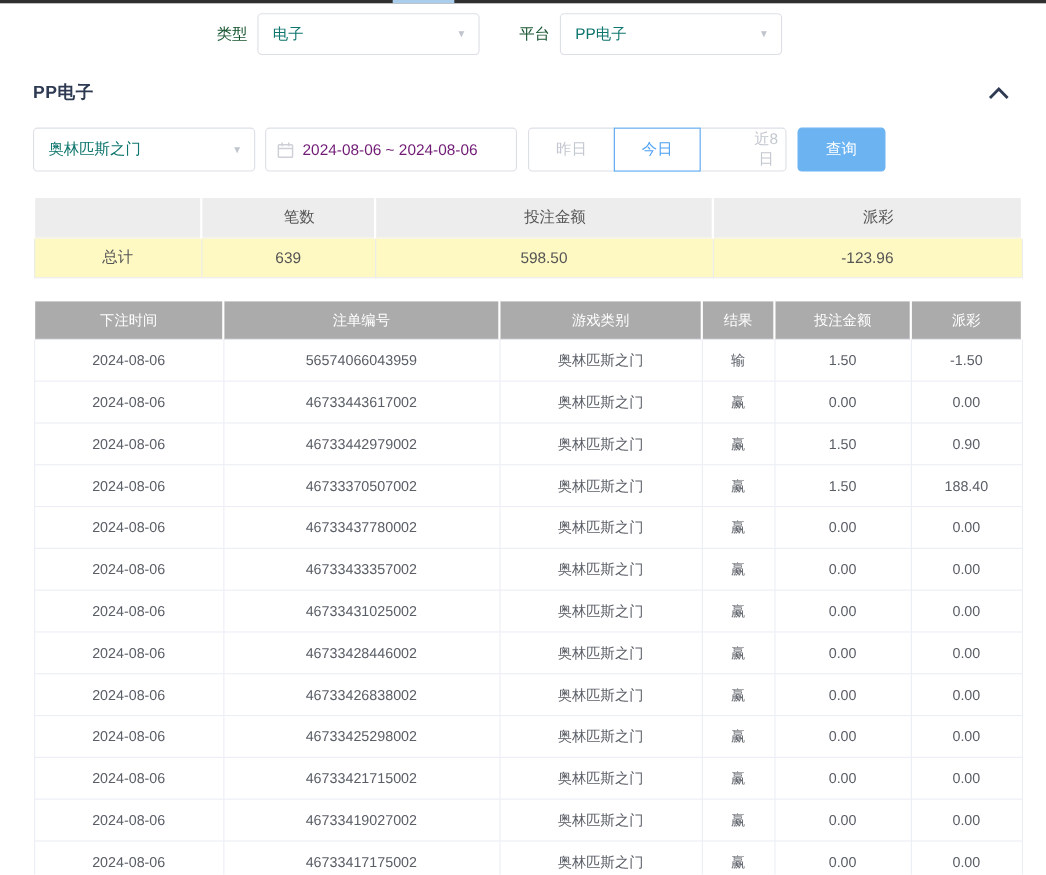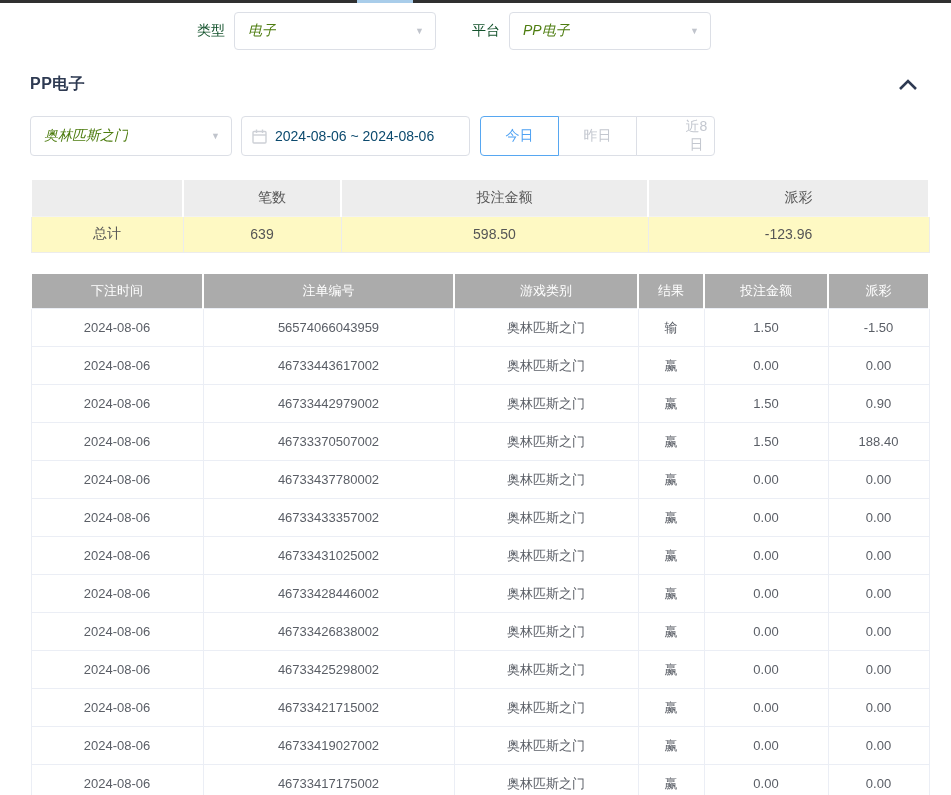--- a/index.html
+++ b/index.html
@@ -9,40 +9,40 @@
   
   .topbar { position: absolute; top: 0; left: 0; width: 951px; height: 3px; background: #303030; }
   .topbar-thumb { position: absolute; top: 0; left: 357px; width: 56px; height: 3px; background: #a9cdea; }
 
   
   .filter-row { display: flex; align-items: center; margin: 12px 0 0 197px; height: 38px; }
   .filter-label { font-size: 14px; color: #14532d; margin-right: 9px; }
   .select-box { position: relative; width: 202px; height: 38px; border: 1px solid #dcdfe6;
     border-radius: 4px; background: #fff; display: flex; align-items: center;
     padding: 0 30px 0 13px; cursor: pointer; }
-  .select-box .value { font-size: 14px; color: #4d7c0f; white-space: nowrap; overflow: hidden; font-style: italic; }
+  .select-box .value { font-size: 14px; color: #0f766e; white-space: nowrap; overflow: hidden; }
   .caret { position: absolute; right: 11px; top: 50%; transform: translateY(-50%);
     font-size: 9px; color: #c0c4cc; }
   .gap36 { width: 36px; }
 
   
   .section-header { display: flex; align-items: center; justify-content: space-between;
     margin: 24px 30px 0 30px; }
   .section-title { font-size: 16px; font-weight: bold; color: #2e3a52; letter-spacing: .5px; }
   .collapse-btn { width: 26px; height: 20px; background: none; border: none; cursor: pointer;
     display: flex; align-items: center; justify-content: center; }
 
   
   .controls-row { display: flex; align-items: center; margin: 21px 0 0 30px; height: 40px; }
   .controls-row .select-box { height: 40px; }
   .date-box { display: flex; align-items: center; width: 229px; height: 40px;
     border: 1px solid #dcdfe6; border-radius: 4px; margin-left: 9px; padding: 0 10px;
     cursor: pointer; }
   .date-box .cal { margin-right: 8px; display: flex; }
-  .date-box .date-text { font-size: 14px; color: #0c4a6e; white-space: nowrap; }
+  .date-box .date-text { font-size: 14px; color: #701a75; white-space: nowrap; }
   .btn-group { display: flex; margin-left: 10px; }
   .quick-btn { width: 79px; height: 40px; background: #fff; border: 1px solid #dcdfe6;
     font-size: 14px; color: #c3c7cf; cursor: pointer; margin-left: -1px;
     font-family: inherit; }
   .quick-btn:first-child { border-radius: 4px 0 0 4px; margin-left: 0; }
   .quick-btn:last-child { border-radius: 0 4px 4px 0; padding-left: 42px; }
   .quick-btn.active { border: 1px solid #57a7f1; color: #4fa2f3; position: relative; z-index: 2; }
   .search-btn { width: 80px; height: 40px; margin-left: 10px; background: #6cb3f2;
     border: 1px solid #6cb3f2; border-radius: 4px; color: #fff; font-size: 14px;
     cursor: pointer; font-family: inherit; }
@@ -103,24 +103,25 @@
       <svg width="15" height="15" viewBox="0 0 15 15">
         <rect x="1" y="2.5" width="13" height="11.5" rx="1" fill="none" stroke="#cdd0d6" stroke-width="1.4"></rect>
         <line x1="1" y1="6" x2="14" y2="6" stroke="#cdd0d6" stroke-width="1.4"></line>
         <line x1="4.5" y1="0.5" x2="4.5" y2="4" stroke="#cdd0d6" stroke-width="1.4"></line>
         <line x1="10.5" y1="0.5" x2="10.5" y2="4" stroke="#cdd0d6" stroke-width="1.4"></line>
       </svg>
     </span>
     <span class="date-text">2024-08-06 ~ 2024-08-06</span>
   </div>
   <div class="btn-group">
+    <button class="quick-btn">昨日</button>
     <button class="quick-btn active">今日</button>
-    <button class="quick-btn">昨日</button>
     <button class="quick-btn">近8日</button>
   </div>
+  <button class="search-btn">查询</button>
 </div>
 
 <table class="summary-table">
   <colgroup>
       <col style="width:152px">
       <col style="width:158px">
       <col style="width:307px">
       <col style="width:281px">
     </colgroup>
   <thead>

